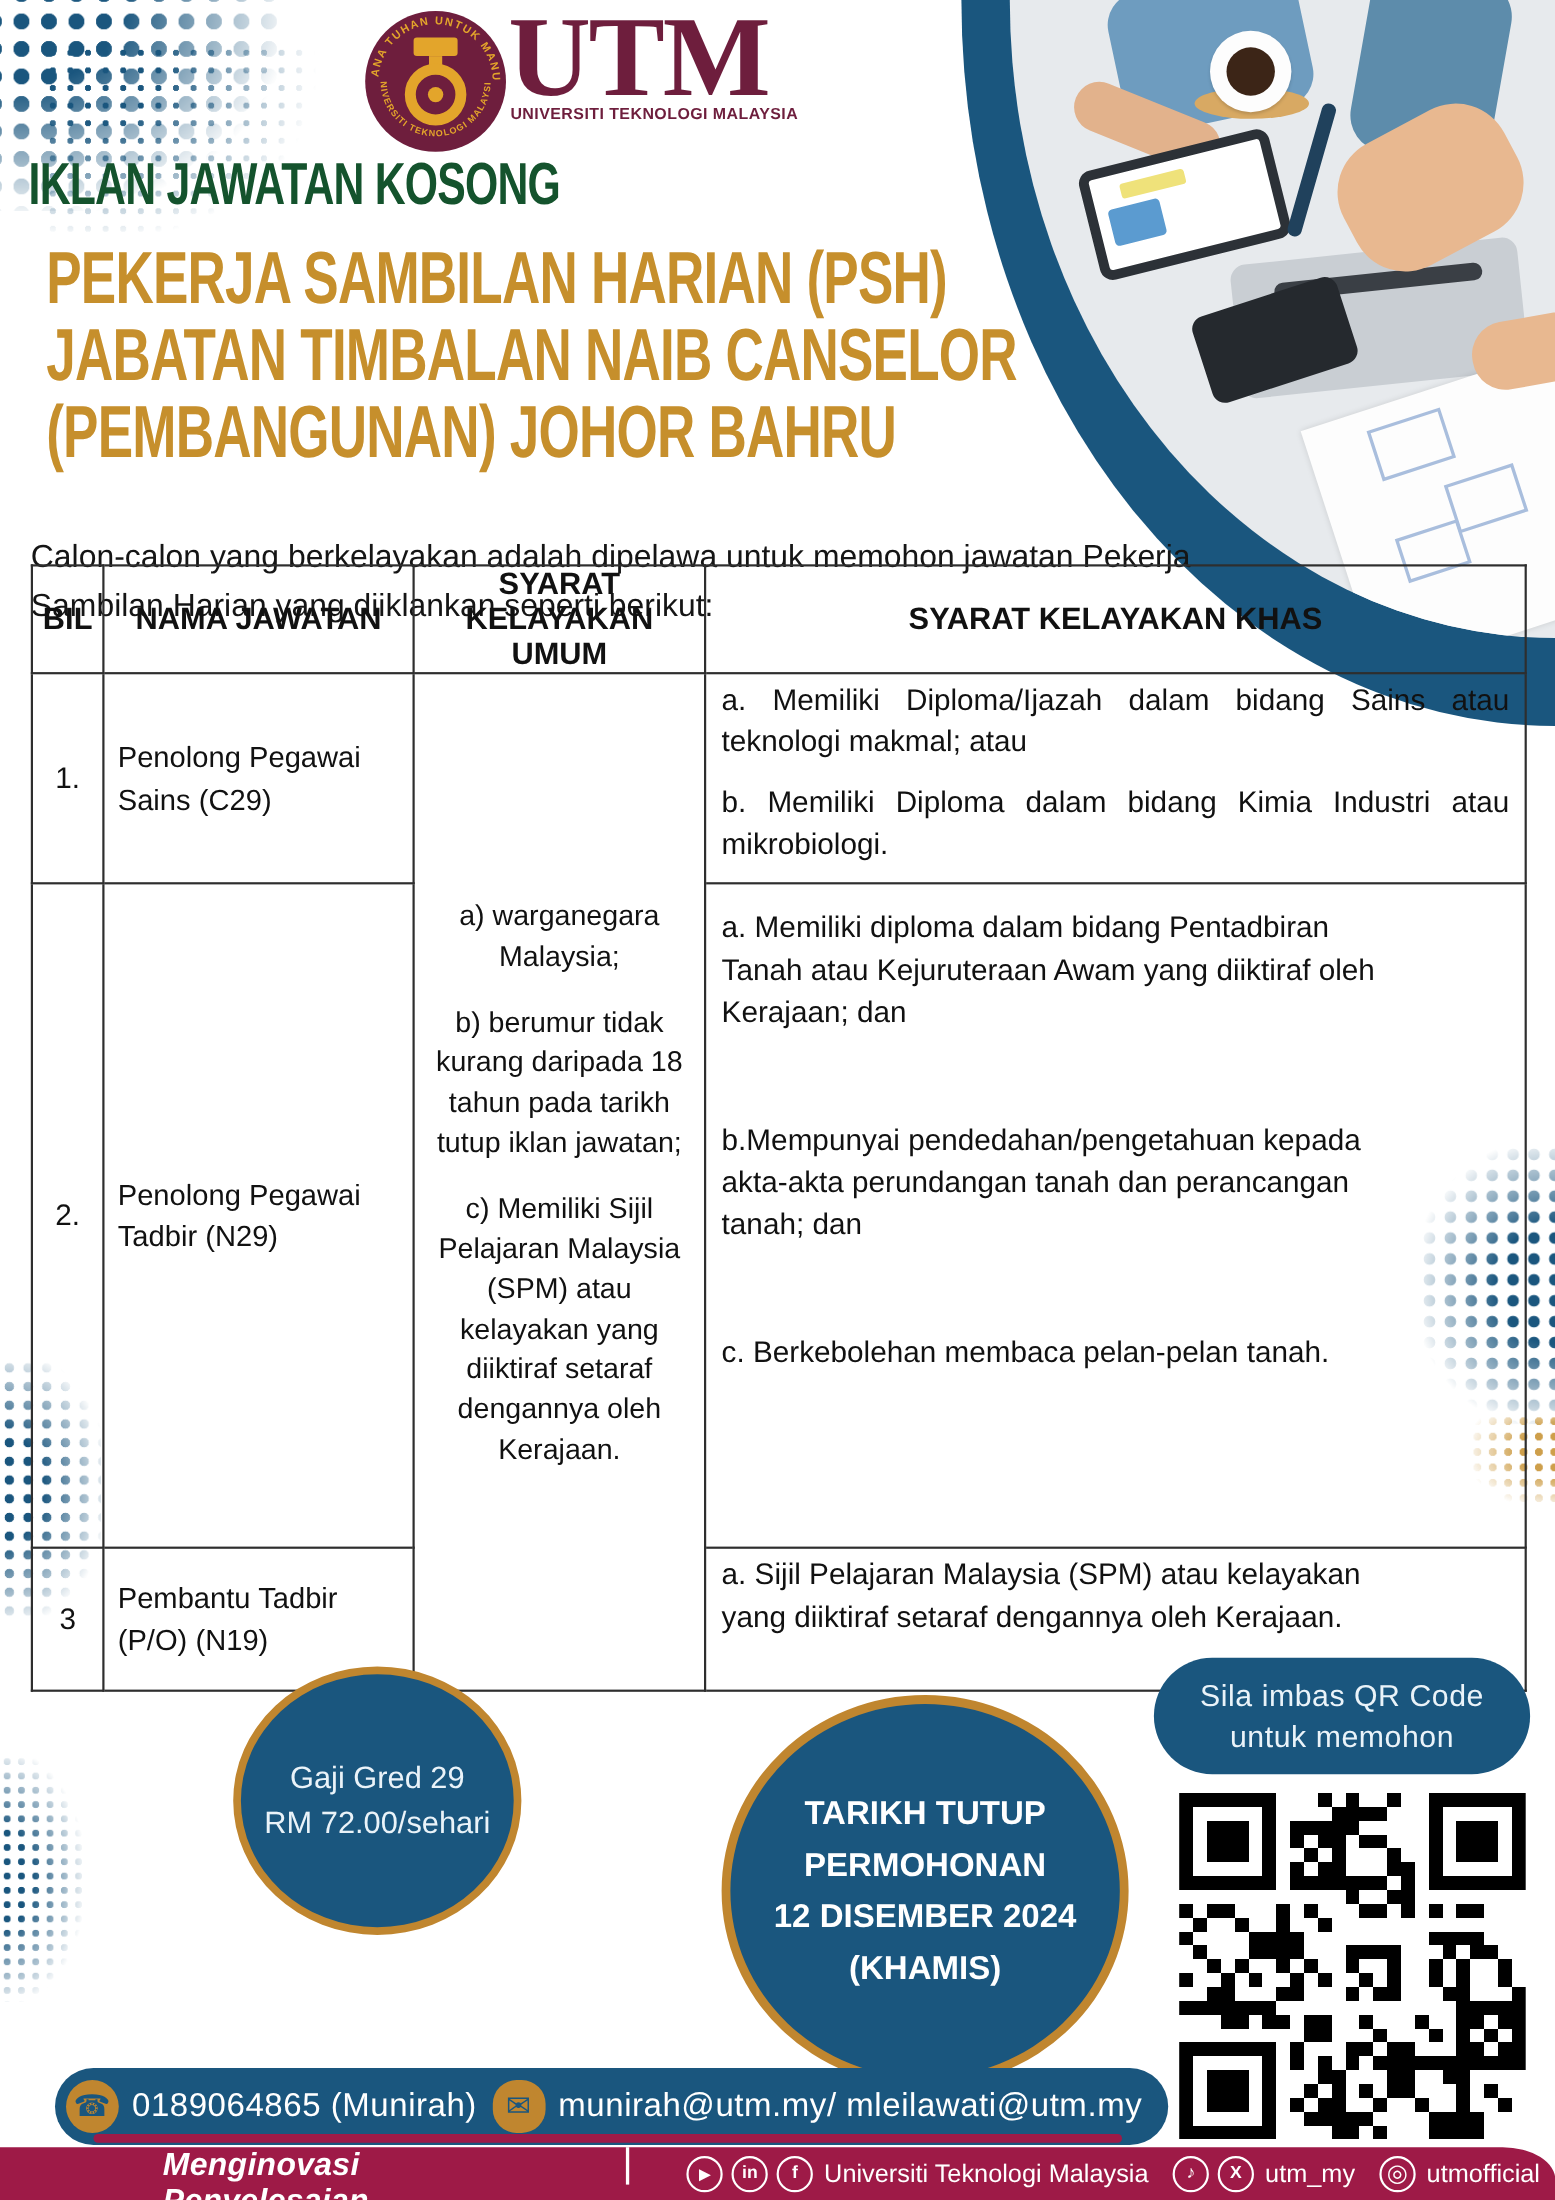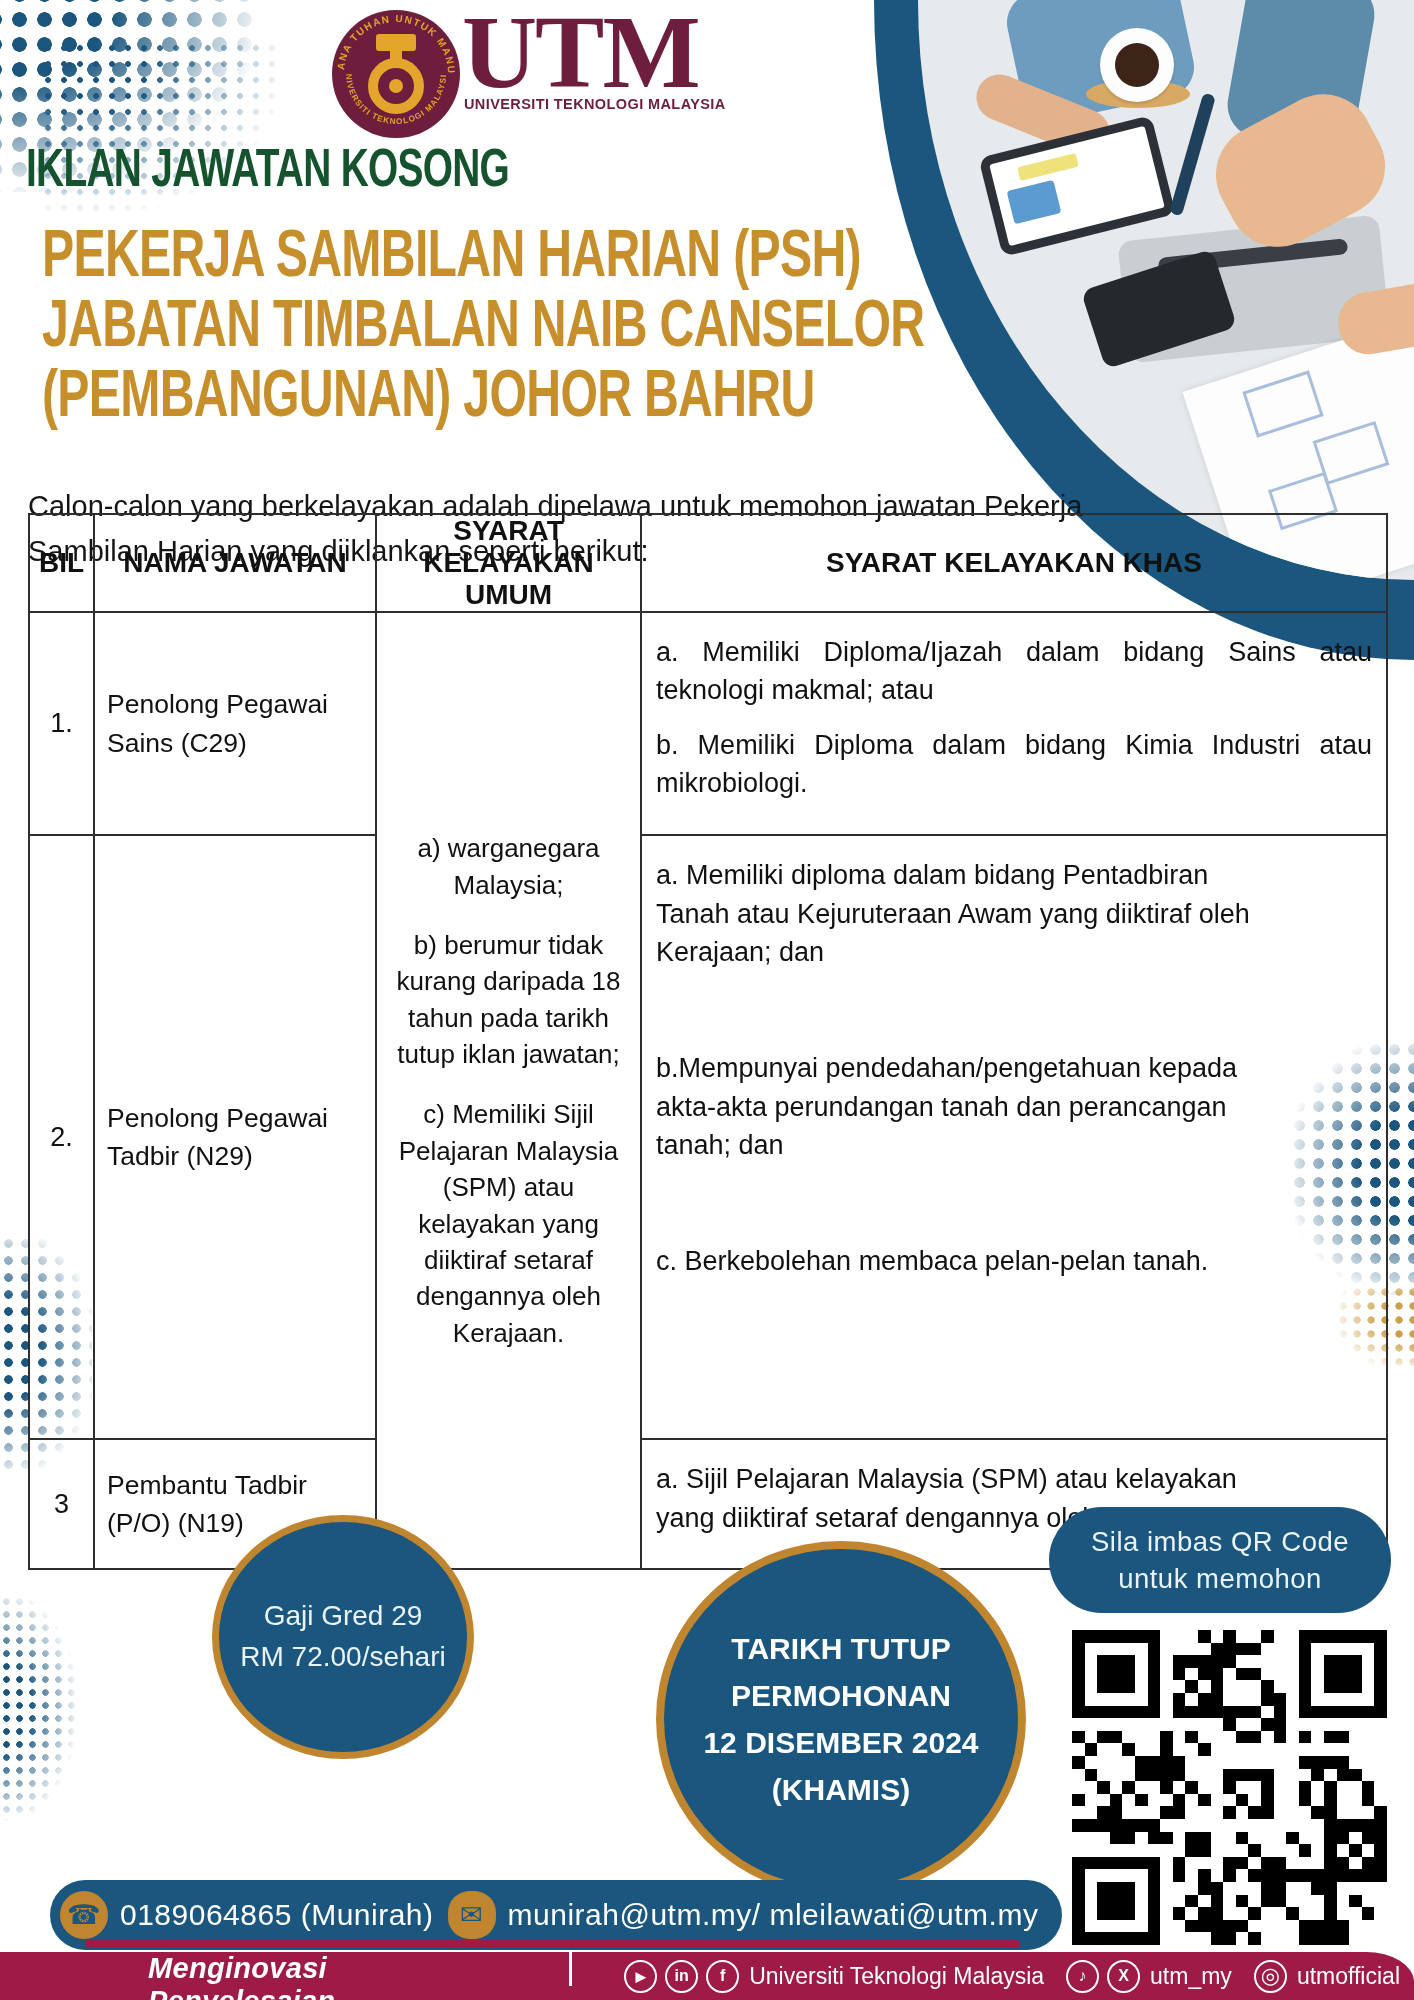--- a/index.html
+++ b/index.html
@@ -72,21 +72,21 @@
   table.req{ position:absolute; left:28px; top:513px; width:1358px;
     border-collapse:collapse; table-layout:fixed; color:#111; }
   table.req th, table.req td{ border:2px solid #2e2e2e; }
   table.req th{ font-size:28px; font-weight:bold; text-align:center; vertical-align:middle; }
   tr.hdr{ height:80px; }
   tr.r1{ height:163px; } tr.r2{ height:604px; } tr.r3{ height:130px; }
   td.bil{ text-align:center; vertical-align:middle; font-size:27px; }
   td.nama{ vertical-align:middle; font-size:26.5px; padding:6px 10px 6px 12px; line-height:1.45; }
   td.umum{ vertical-align:middle; font-size:26px; text-align:center; padding:10px 14px; }
   td.umum p{ margin:24px 0; line-height:1.4; }
-  td.khas{ vertical-align:top; font-size:27px; padding:16px 14px; line-height:1.42; }
+  td.khas{ vertical-align:top; font-size:27px; padding:0 14px; line-height:1.42; }
   tr.r1 td.khas p{ text-align:justify; margin:4px 0 16px 0; }
   tr.r2 td.khas{ padding-top:20px; }
   tr.r2 td.khas p{ max-width:625px; margin:0 0 78px 0; }
   tr.r3 td.khas p{ max-width:640px; margin:4px 0; }
   
   .oval{ position:absolute; background:#1A567E; border:7px solid #C0862F;
     border-radius:50%; color:#EAF3F9; display:flex; flex-direction:column;
     align-items:center; justify-content:center; text-align:center;
     font-size:28px; line-height:1.45; }
   .oval1{ left:212px; top:1515px; width:262px; height:244px; }

